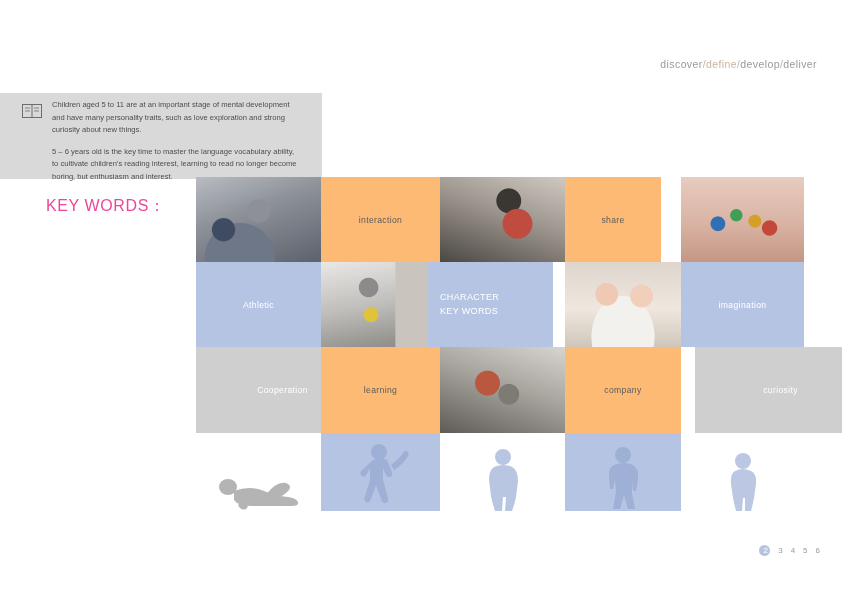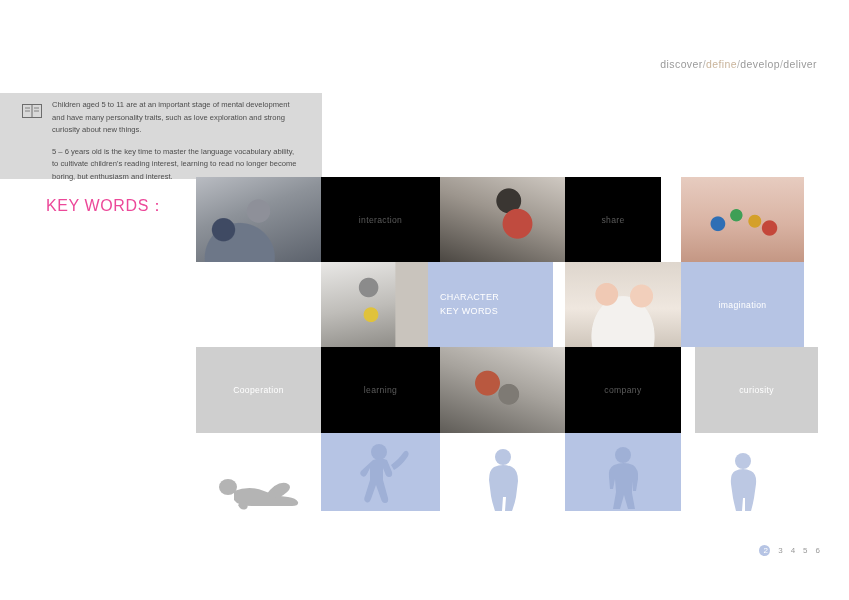--- a/index.html
+++ b/index.html
@@ -47,23 +47,23 @@
     position:absolute;left:196px;top:177px;
     width:608px;height:256px;
   }
   .cell{
     position:absolute;
     display:flex;align-items:center;justify-content:center;
     text-align:center;
     font-size:8.6px;letter-spacing:.35px;
     overflow:hidden;
   }
-  .cell.gray{background:#cfcfcf;color:#ffffff;}
+  .cell.gray{background:#cfcfcf;color:#ffffff;padding-left:24px;}
   .cell.blue{background:#b6c4e4;color:#ffffff;}
-  .cell.white{background:#000000;color:#5b5b5b;}
+  .cell.white{background:#fdba74;color:#5b5b5b;}
   .cell.centerlabel{color:#ffffff;line-height:1.5;font-size:9px;}
 
   
   .photo{background-size:cover;background-position:center;}
   .ph1{
     background:
       radial-gradient(circle at 22% 62%, #3f4a63 0 10%, rgba(63,74,99,0) 11%),
       radial-gradient(circle at 50% 40%, #8e9099 0 14%, rgba(142,144,153,0) 15%),
       radial-gradient(ellipse at 35% 95%, #6d7788 0 30%, rgba(109,119,136,0) 31%),
       linear-gradient(160deg,#b9bcc2 0%,#8d9299 40%,#5c626c 100%);
@@ -157,20 +157,23 @@
     <div class="cell photo ph1" style="left:0px;top:0px;width:125px;height:85px;"></div>
     <div class="cell white" style="left:125px;top:0px;width:119px;height:85px;">
         <span>interaction</span>
       </div>
     <div class="cell photo ph2" style="left:244px;top:0px;width:125px;height:85px;"></div>
     <div class="cell white" style="left:369px;top:0px;width:96px;height:85px;">
         <span>share</span>
       </div>
     <div class="cell photo ph3" style="left:485px;top:0px;width:123px;height:85px;"></div>
 
+    <div class="cell blue" style="left:0px;top:85px;width:125px;height:85px;">
+        <span>Athletic</span>
+      </div>
     <div class="cell photo ph4" style="left:125px;top:85px;width:119px;height:85px;"></div>
     <div class="cell blue centerlabel" style="left:232px;top:85px;width:125px;height:85px;flex-direction:column;align-items:flex-start;justify-content:center;padding-left:12px;box-sizing:border-box;text-align:center;">
       <span>CHARACTER</span>
       <span>KEY WORDS</span>
     </div>
     <div class="cell photo ph5" style="left:369px;top:85px;width:116px;height:85px;"></div>
     <div class="cell blue" style="left:485px;top:85px;width:123px;height:85px;">
         <span>imagination</span>
       </div>
 

